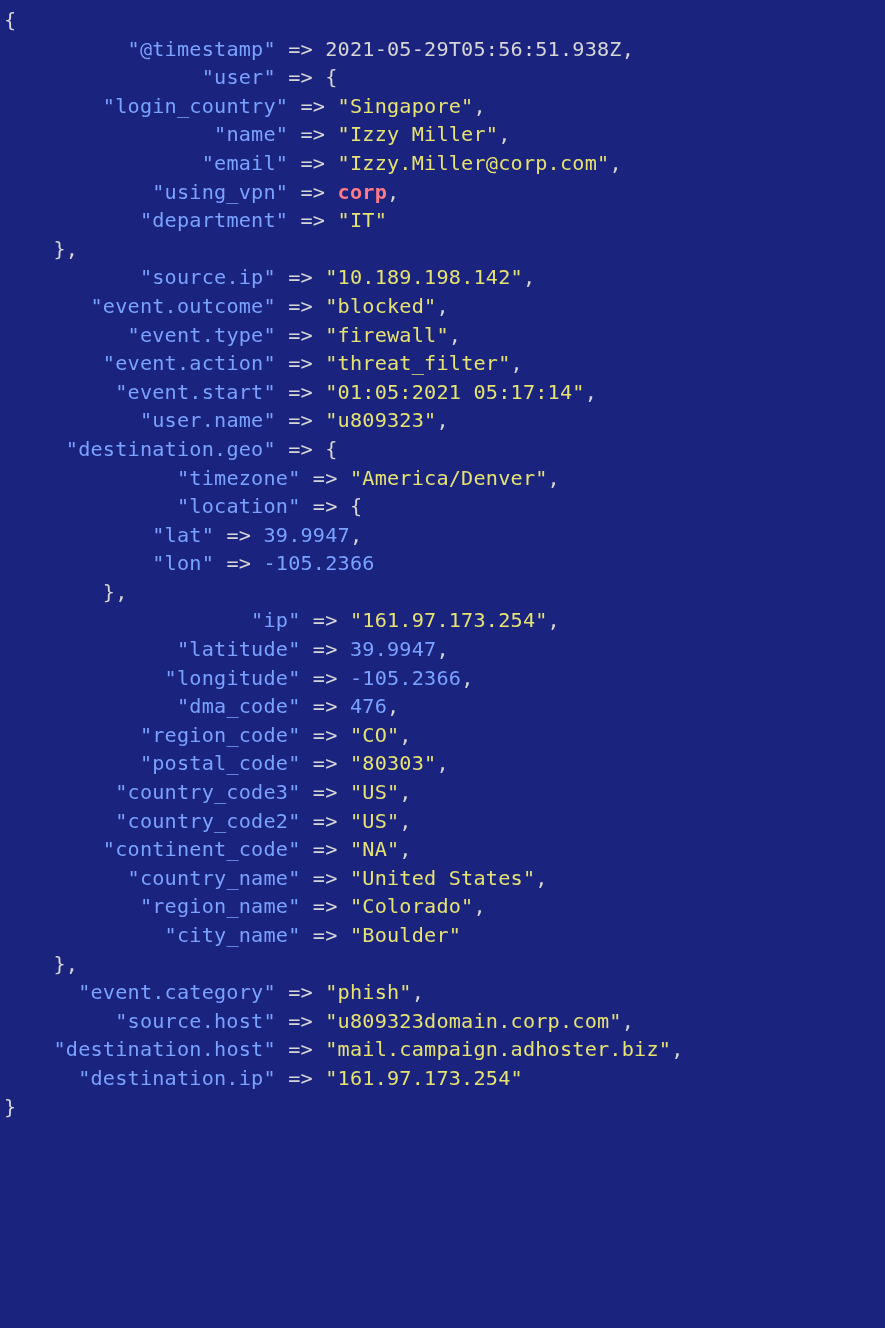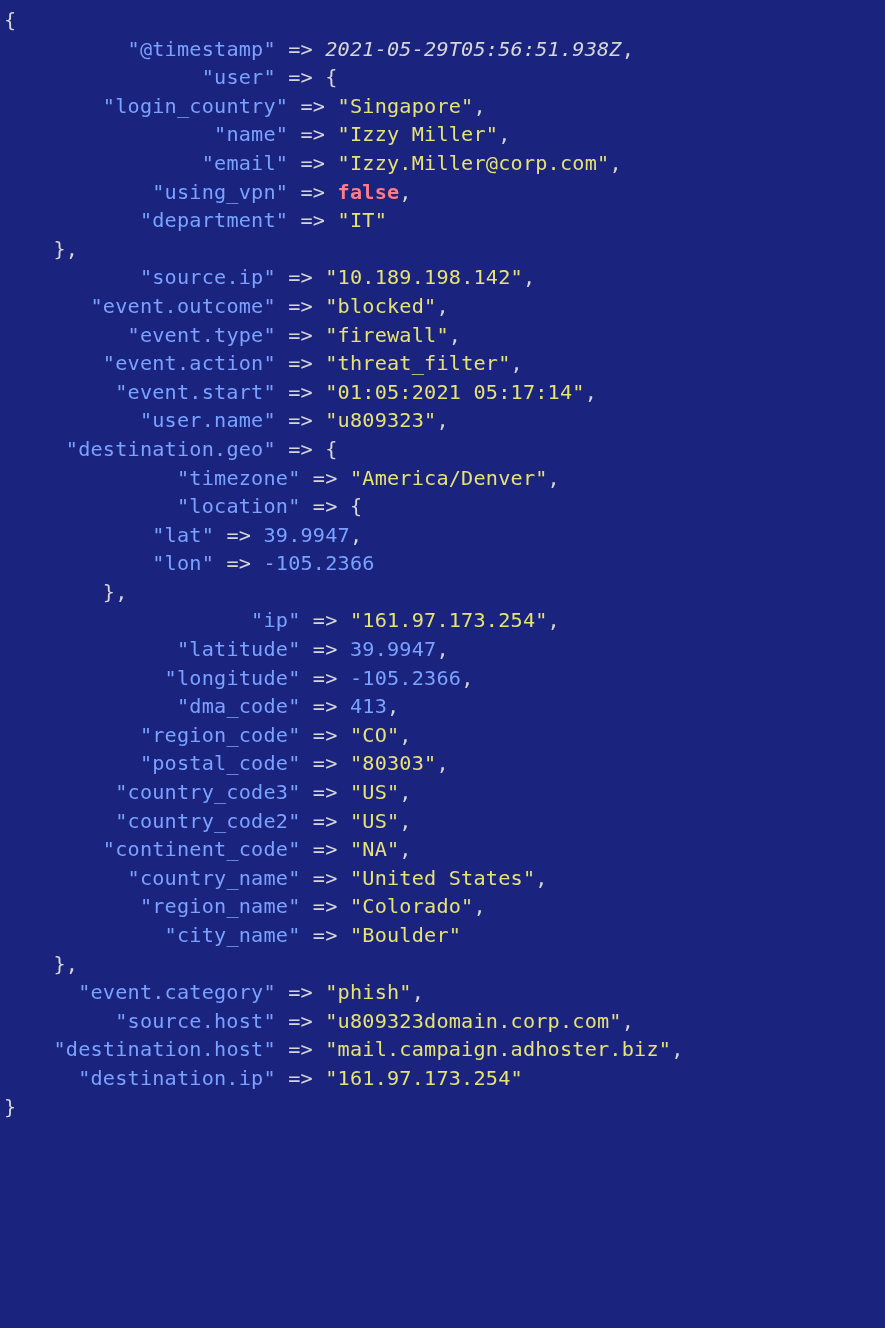--- a/index.html
+++ b/index.html
@@ -15,53 +15,53 @@
     font-family: "Menlo", "Consolas", "DejaVu Sans Mono", monospace;
     font-size: 20.2px;
     line-height: 28.6px;
     letter-spacing: 0.2px;
     color: #d6d6d6;
     white-space: pre;
   }
   .key    { color: #7aa2ff; }   
   .arrow  { color: #d6d6d6; }
   .str    { color: #e6e273; }   
-  .plain  { color: #d6d6d6; font-style: italic; }   
+  .plain  { color: #d6d6d6; }   
   .bool   { color: #ff7b88; font-weight: bold; } 
   .num    { color: #7aa2ff; font-weight: normal; } 
   .punc   { color: #d6d6d6; }
 </style>
 </head>
 <body>
 
 <pre><span class="punc">{</span>
           <span class="key">"@timestamp"</span><span class="arrow"> =&gt; </span><span class="plain">2021-05-29T05:56:51.938Z</span><span class="punc">,</span>
                 <span class="key">"user"</span><span class="arrow"> =&gt; </span><span class="punc">{</span>
         <span class="key">"login_country"</span><span class="arrow"> =&gt; </span><span class="str">"Singapore"</span><span class="punc">,</span>
                  <span class="key">"name"</span><span class="arrow"> =&gt; </span><span class="str">"Izzy Miller"</span><span class="punc">,</span>
                 <span class="key">"email"</span><span class="arrow"> =&gt; </span><span class="str">"Izzy.Miller@corp.com"</span><span class="punc">,</span>
-            <span class="key">"using_vpn"</span><span class="arrow"> =&gt; </span><span class="bool">false</span><span class="punc">,</span>
+            <span class="key">"using_vpn"</span><span class="arrow"> =&gt; </span><span class="bool">corp</span><span class="punc">,</span>
            <span class="key">"department"</span><span class="arrow"> =&gt; </span><span class="str">"IT"</span>
     <span class="punc">},</span>
            <span class="key">"source.ip"</span><span class="arrow"> =&gt; </span><span class="str">"10.189.198.142"</span><span class="punc">,</span>
        <span class="key">"event.outcome"</span><span class="arrow"> =&gt; </span><span class="str">"blocked"</span><span class="punc">,</span>
           <span class="key">"event.type"</span><span class="arrow"> =&gt; </span><span class="str">"firewall"</span><span class="punc">,</span>
         <span class="key">"event.action"</span><span class="arrow"> =&gt; </span><span class="str">"threat_filter"</span><span class="punc">,</span>
          <span class="key">"event.start"</span><span class="arrow"> =&gt; </span><span class="str">"01:05:2021 05:17:14"</span><span class="punc">,</span>
            <span class="key">"user.name"</span><span class="arrow"> =&gt; </span><span class="str">"u809323"</span><span class="punc">,</span>
      <span class="key">"destination.geo"</span><span class="arrow"> =&gt; </span><span class="punc">{</span>
               <span class="key">"timezone"</span><span class="arrow"> =&gt; </span><span class="str">"America/Denver"</span><span class="punc">,</span>
               <span class="key">"location"</span><span class="arrow"> =&gt; </span><span class="punc">{</span>
             <span class="key">"lat"</span><span class="arrow"> =&gt; </span><span class="num">39.9947</span><span class="punc">,</span>
             <span class="key">"lon"</span><span class="arrow"> =&gt; </span><span class="num">-105.2366</span>
         <span class="punc">},</span>
                     <span class="key">"ip"</span><span class="arrow"> =&gt; </span><span class="str">"161.97.173.254"</span><span class="punc">,</span>
               <span class="key">"latitude"</span><span class="arrow"> =&gt; </span><span class="num">39.9947</span><span class="punc">,</span>
              <span class="key">"longitude"</span><span class="arrow"> =&gt; </span><span class="num">-105.2366</span><span class="punc">,</span>
-              <span class="key">"dma_code"</span><span class="arrow"> =&gt; </span><span class="num">413</span><span class="punc">,</span>
+              <span class="key">"dma_code"</span><span class="arrow"> =&gt; </span><span class="num">476</span><span class="punc">,</span>
            <span class="key">"region_code"</span><span class="arrow"> =&gt; </span><span class="str">"CO"</span><span class="punc">,</span>
            <span class="key">"postal_code"</span><span class="arrow"> =&gt; </span><span class="str">"80303"</span><span class="punc">,</span>
          <span class="key">"country_code3"</span><span class="arrow"> =&gt; </span><span class="str">"US"</span><span class="punc">,</span>
          <span class="key">"country_code2"</span><span class="arrow"> =&gt; </span><span class="str">"US"</span><span class="punc">,</span>
         <span class="key">"continent_code"</span><span class="arrow"> =&gt; </span><span class="str">"NA"</span><span class="punc">,</span>
           <span class="key">"country_name"</span><span class="arrow"> =&gt; </span><span class="str">"United States"</span><span class="punc">,</span>
            <span class="key">"region_name"</span><span class="arrow"> =&gt; </span><span class="str">"Colorado"</span><span class="punc">,</span>
              <span class="key">"city_name"</span><span class="arrow"> =&gt; </span><span class="str">"Boulder"</span>
     <span class="punc">},</span>
       <span class="key">"event.category"</span><span class="arrow"> =&gt; </span><span class="str">"phish"</span><span class="punc">,</span>

